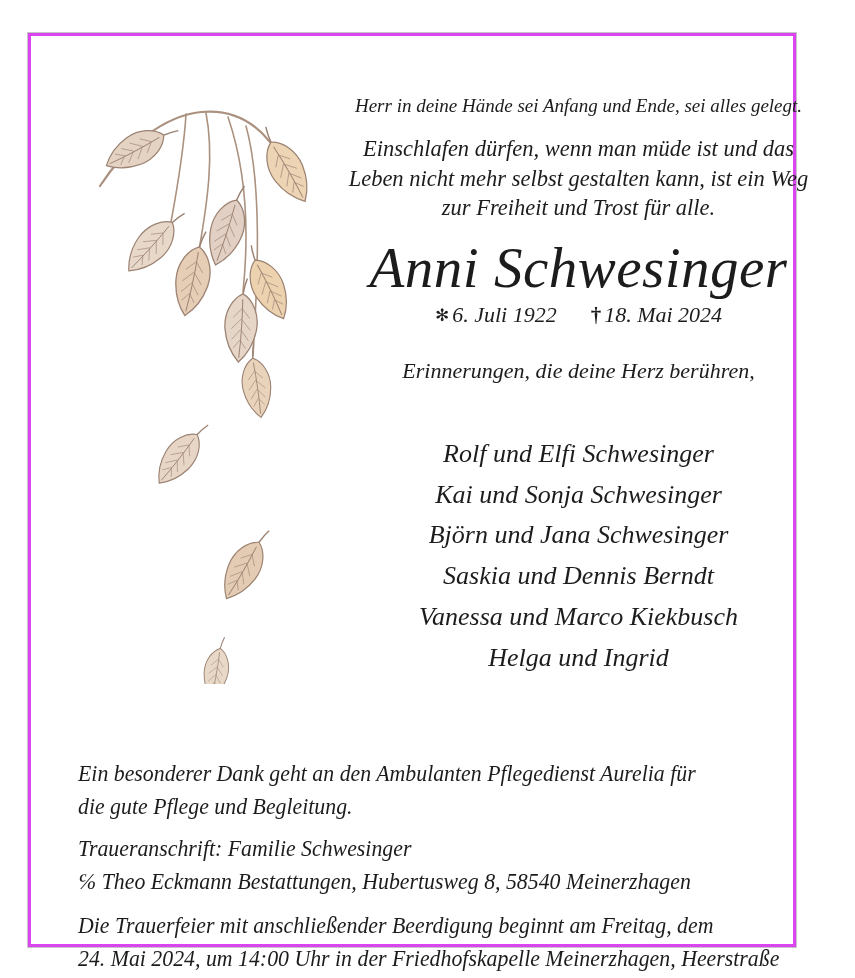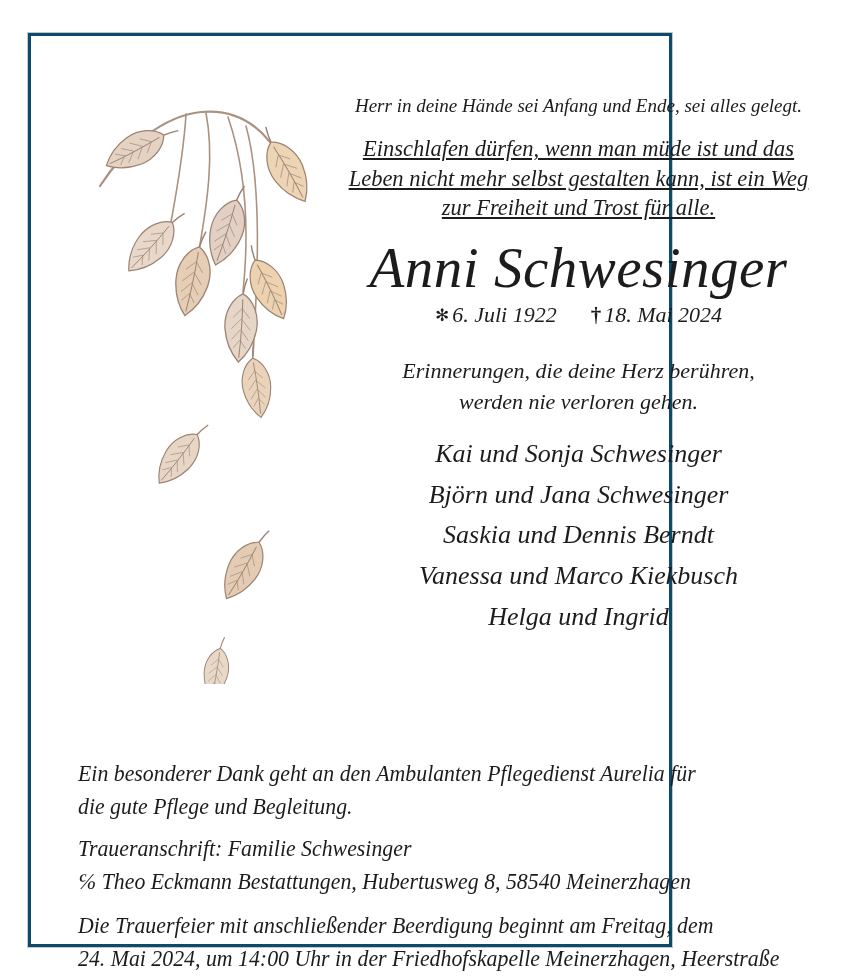--- a/index.html
+++ b/index.html
@@ -16,24 +16,24 @@
     position: relative;
     width: 855px;
     height: 978px;
     overflow: hidden;
     background: #ffffff;
   }
   .frame {
     position: absolute;
     left: 28px;
     top: 33px;
-    width: 644px;
+    width: 768px;
     height: 914px;
     box-sizing: border-box;
-    border: 3px solid #0c4a6e;
+    border: 3px solid #d946ef;
     box-shadow: 0 0 0 1px #c6c6c6;
     background: #ffffff;
   }
   .illustration {
     position: absolute;
     left: 55px;
     top: 48px;
     width: 260px;
     height: 600px;
   }
@@ -46,21 +46,20 @@
   }
   .quote-top {
     top: 57px;
     font-size: 19px;
     line-height: 26px;
   }
   .quote-main {
     top: 98px;
     font-size: 22.5px;
     line-height: 29.5px;
-    text-decoration: underline;
   }
   .deceased-name {
     top: 203px;
     font-size: 57px;
     line-height: 58px;
     letter-spacing: 0.5px;
   }
   .dates {
     top: 265px;
     font-size: 22px;
@@ -158,24 +157,24 @@
     </div>
 
     <div class="centered deceased-name">Anni Schwesinger</div>
 
     <div class="centered dates">
       <span class="date-group"><span class="birth-symbol">✻</span><span>6. Juli 1922</span></span><span class="gap"></span><span class="date-group"><span class="death-symbol">†</span><span>18. Mai 2024</span></span>
     </div>
 
     <div class="centered memory-quote">
       <div>Erinnerungen, die deine Herz berühren,</div>
-      <div>werden nie verloren gehen.</div>
     </div>
 
     <div class="centered mourners">
+      <div>Rolf und Elfi Schwesinger</div>
       <div>Kai und Sonja Schwesinger</div>
       <div>Björn und Jana Schwesinger</div>
       <div>Saskia und Dennis Berndt</div>
       <div>Vanessa und Marco Kiekbusch</div>
       <div>Helga und Ingrid</div>
     </div>
 
     <div class="left-block thanks">
       <div>Ein besonderer Dank geht an den Ambulanten Pflegedienst Aurelia für</div>
       <div>die gute Pflege und Begleitung.</div>

